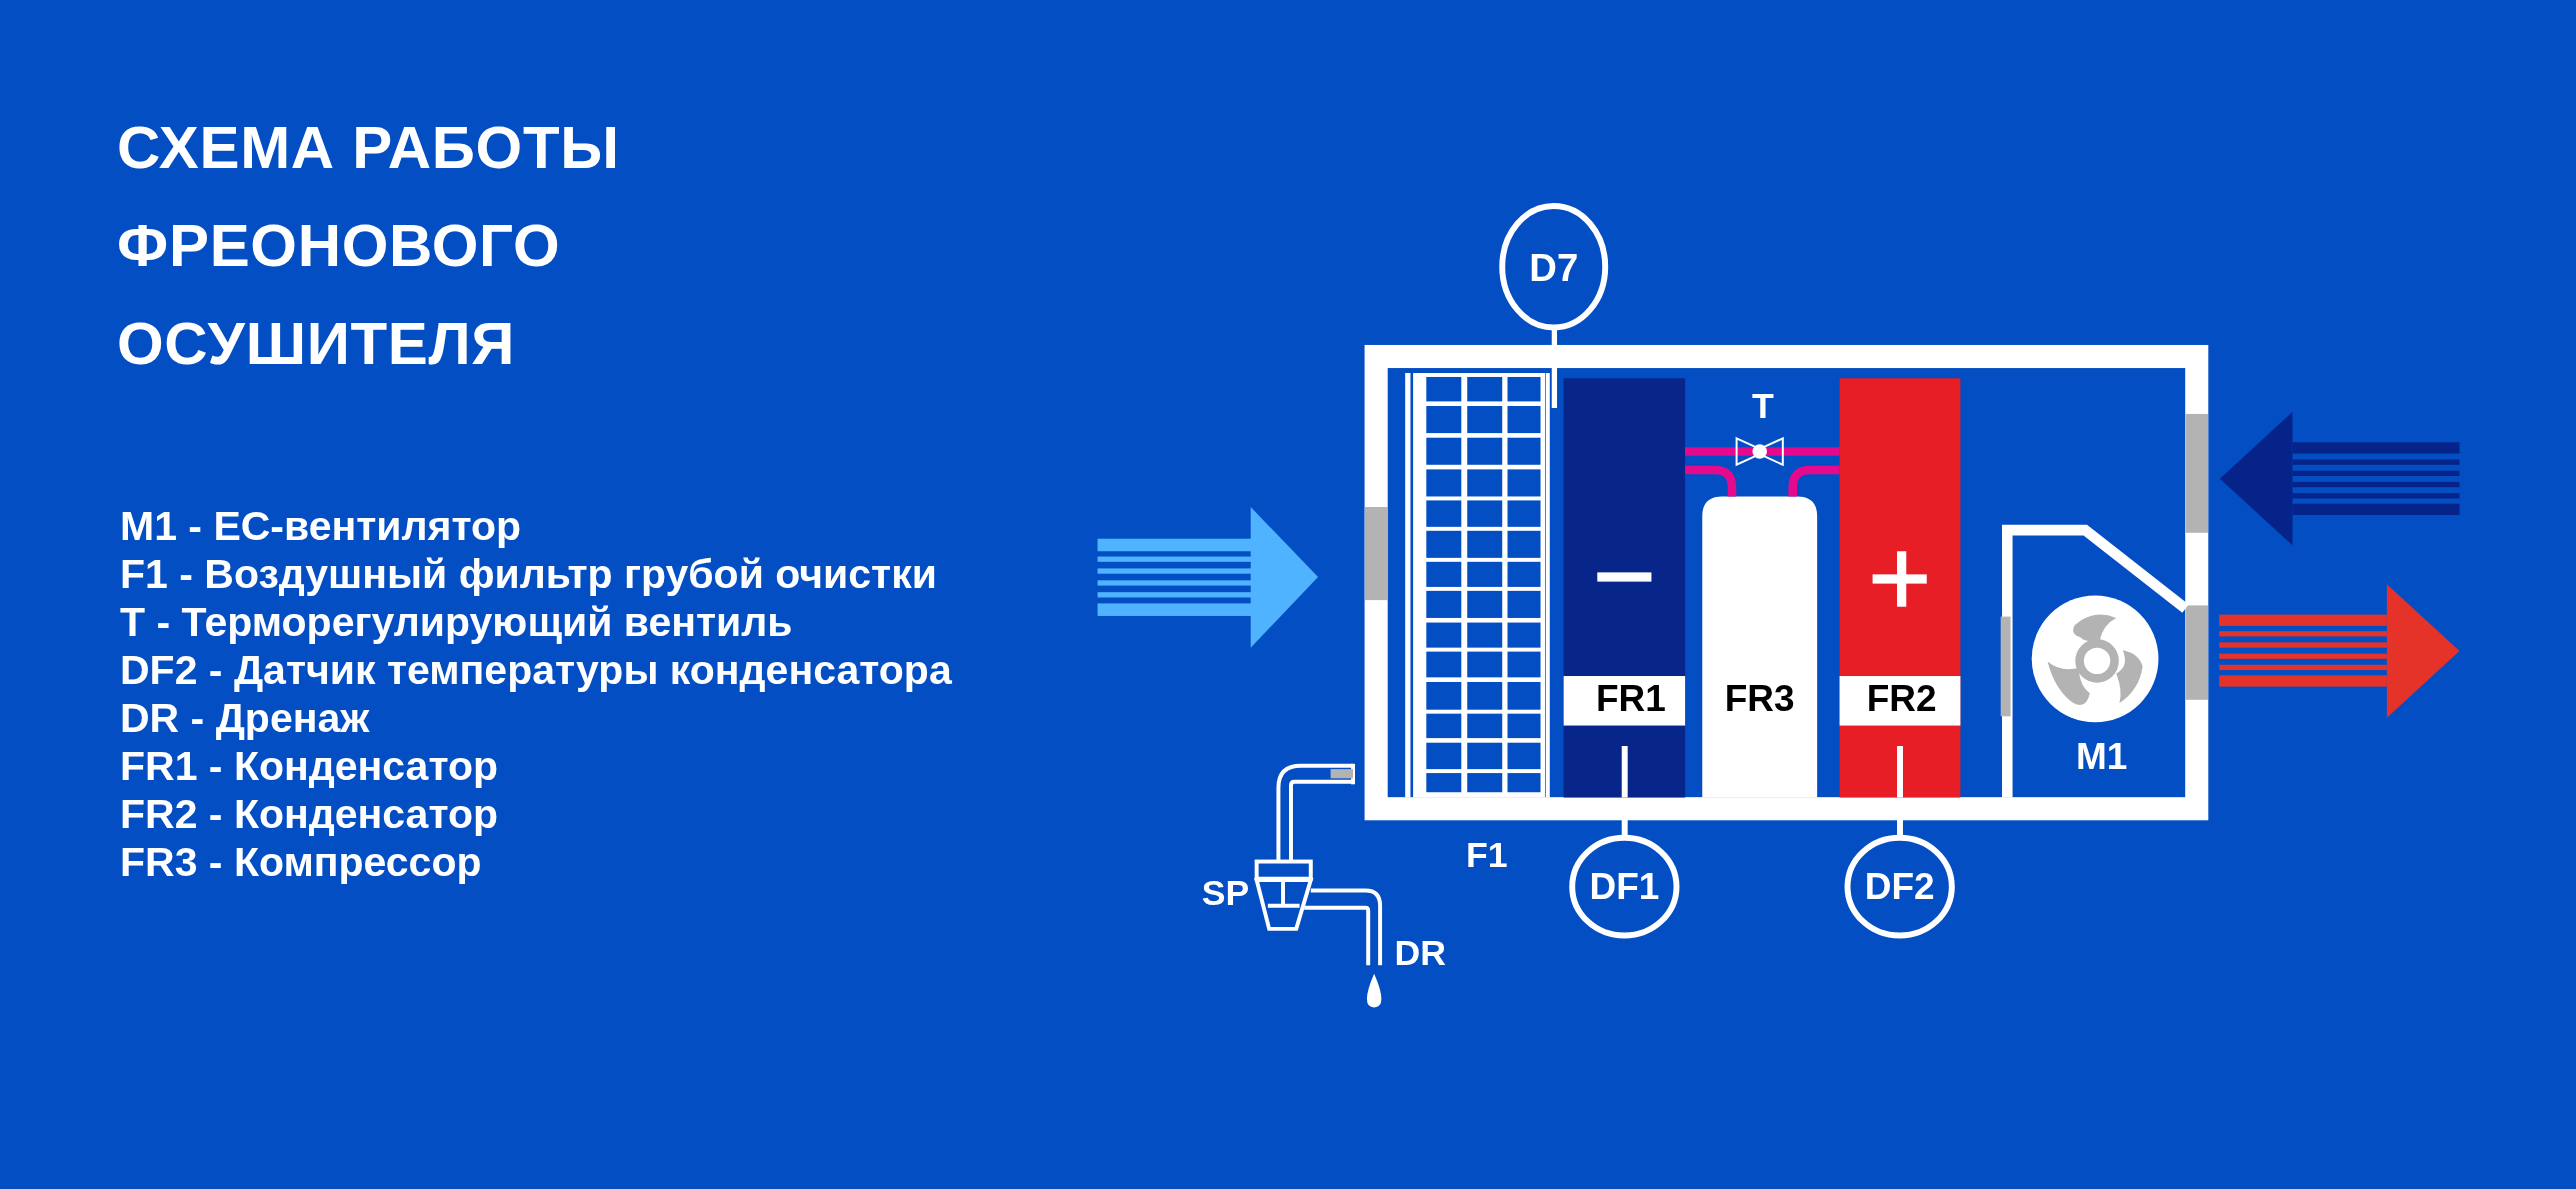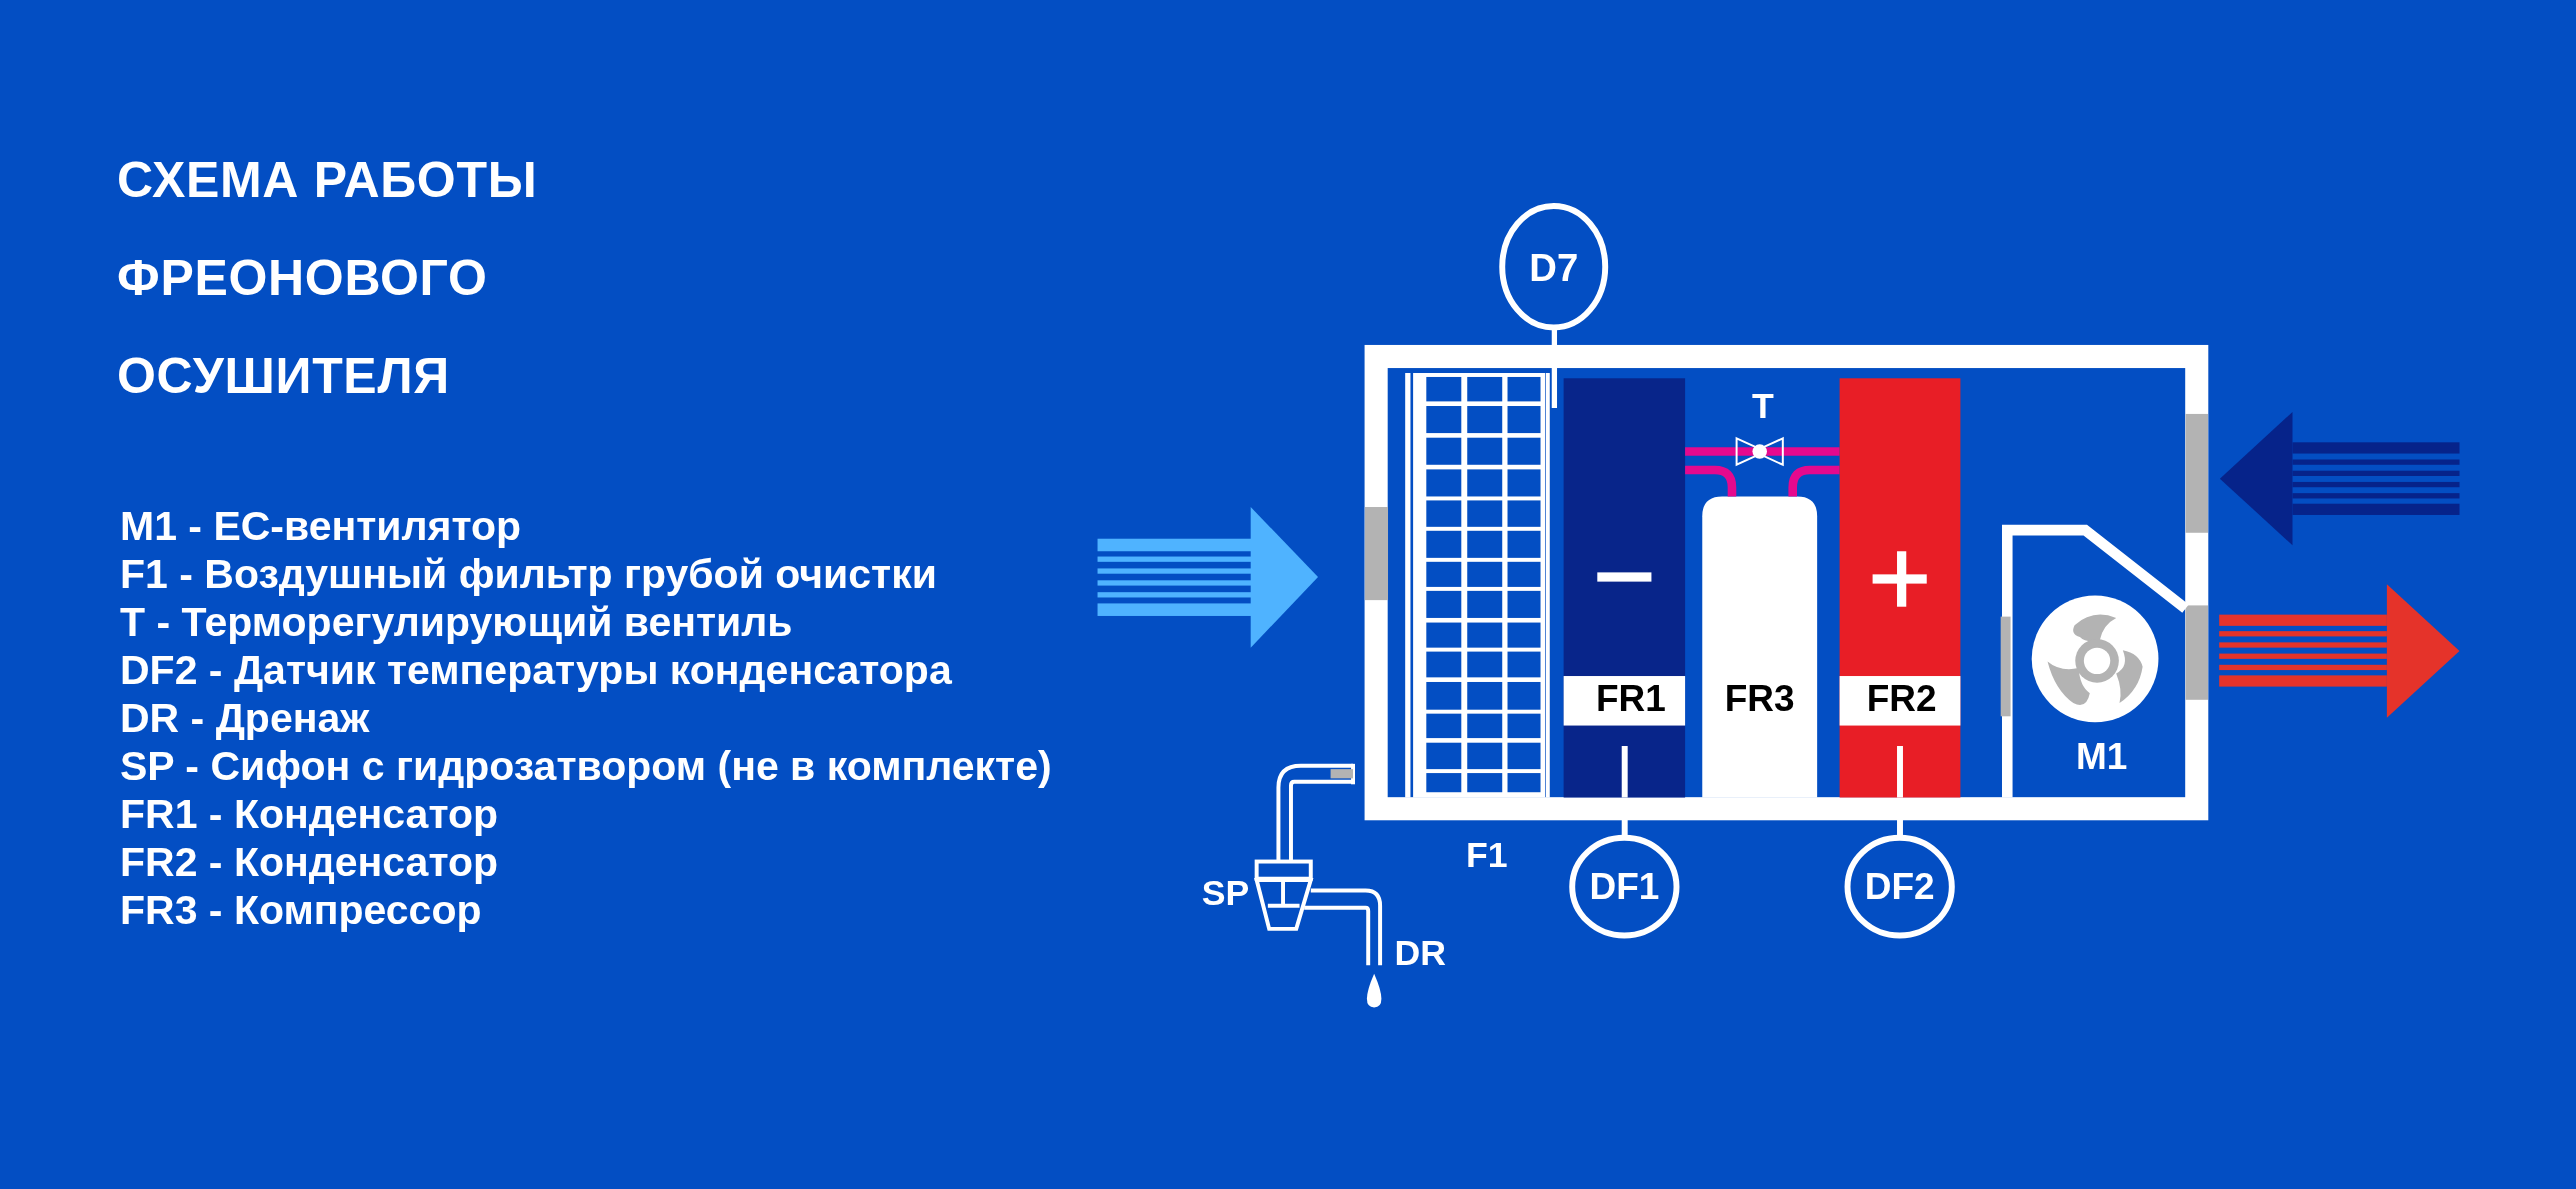--- a/index.html
+++ b/index.html
@@ -1,17 +1,17 @@
 <!DOCTYPE html>
 <html style="font-size:10.6px"><head>
 <meta charset="utf-8">
 <style>
   html,body{margin:0;padding:0;}
   body{width:2576px;height:1189px;background:#034ec3;overflow:hidden;position:relative;font-family:"Liberation Sans",sans-serif;color:#fff;}
-  .title{position:absolute;left:117px;top:99px;font-size:50px;font-weight:bold;line-height:98px;letter-spacing:0.7px;margin-top:32px;}
+  .title{position:absolute;left:117px;top:99px;font-size:60px;font-weight:bold;line-height:98px;letter-spacing:0.7px;}
   .title div{white-space:nowrap;}
   .legend{position:absolute;left:120px;top:502px;font-size:41px;font-weight:bold;line-height:48px;}
   .legend div{white-space:nowrap;}
   svg{position:absolute;left:0;top:0;}
   .lbl{font-family:"Liberation Sans",sans-serif;font-weight:bold;}
 </style>
 </head>
 <body>
 
 <div class="title">
@@ -19,21 +19,20 @@
   <div>ФРЕОНОВОГО</div>
   <div>ОСУШИТЕЛЯ</div>
 </div>
 
 <div class="legend">
   <div>M1 - ЕС-вентилятор</div>
   <div>F1 -  Воздушный фильтр грубой очистки</div>
   <div>T - Терморегулирующий вентиль</div>
   <div>DF2  - Датчик температуры конденсатора</div>
   <div>DR - Дренаж</div>
-  <div>SP - Сифон с гидрозатвором (не в комплекте)</div>
   <div>FR1 -  Конденсатор</div>
   <div>FR2 - Конденсатор</div>
   <div>FR3 - Компрессор</div>
 </div>
 
 <svg width="2576" height="1189" viewBox="0 0 3901 1801">
 
   <g fill="#4fb3ff">
     <rect x="1662" y="816" width="233" height="19"></rect>
     <rect x="1662" y="843" width="233" height="8"></rect>

